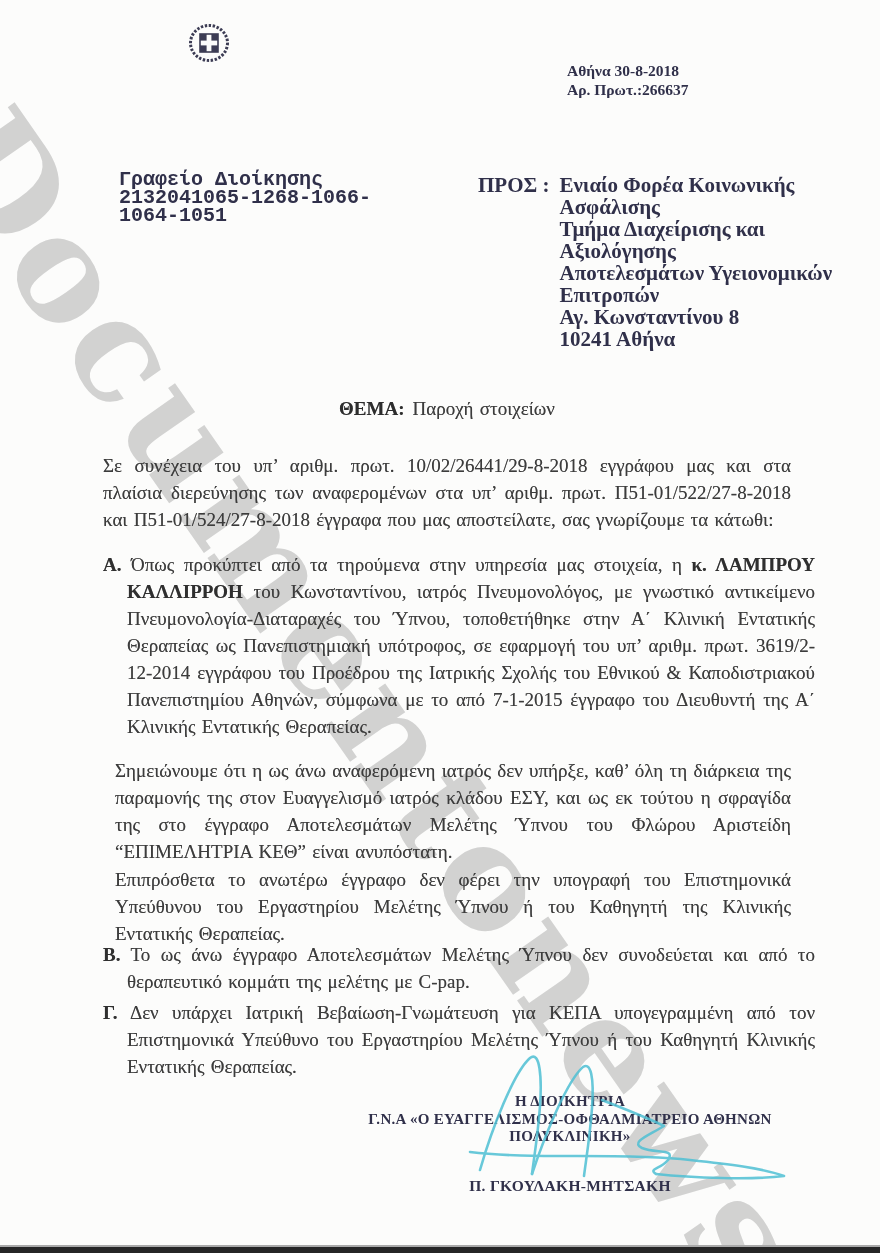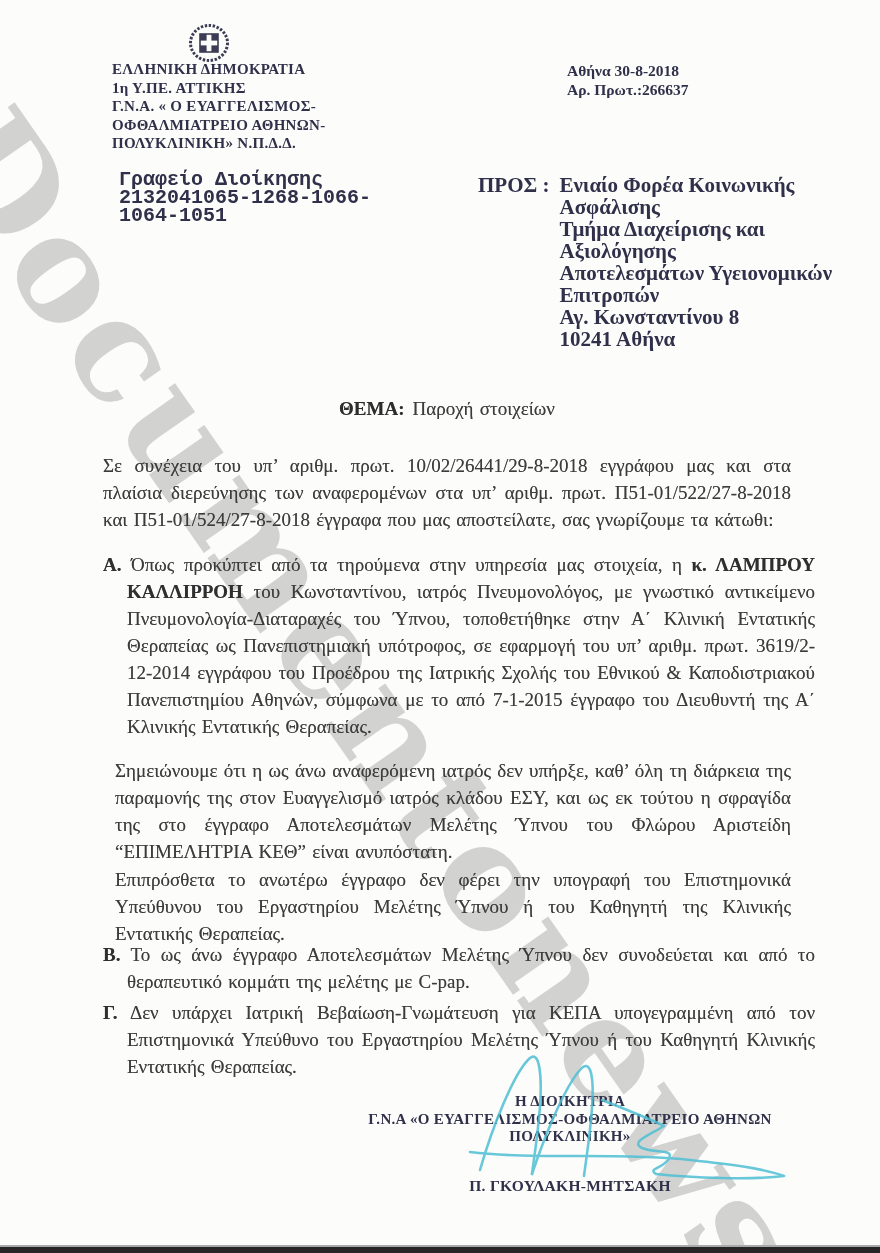--- a/index.html
+++ b/index.html
@@ -90,27 +90,20 @@
   <div class="content">
 
     <svg class="emblem" viewBox="0 0 42 38">
       <ellipse cx="21" cy="19" rx="18.5" ry="17.5" fill="none" stroke="#3c3c54" stroke-width="3" stroke-dasharray="2.4,1.6"></ellipse>
       <rect x="12" y="10" width="18" height="18" fill="#3c3c54"></rect>
       <rect x="18.6" y="10" width="4.8" height="18" fill="#fcfcfb"></rect>
       <rect x="12" y="16.6" width="18" height="4.8" fill="#fcfcfb"></rect>
       <rect x="12" y="10" width="18" height="18" fill="none" stroke="#3c3c54" stroke-width="1.6"></rect>
     </svg>
 
-    <div class="letterhead">
-      <div>ΕΛΛΗΝΙΚΗ  ΔΗΜΟΚΡΑΤΙΑ</div>
-      <div>1η Υ.ΠΕ. ΑΤΤΙΚΗΣ</div>
-      <div>Γ.Ν.Α. « Ο ΕΥΑΓΓΕΛΙΣΜΟΣ-</div>
-      <div>ΟΦΘΑΛΜΙΑΤΡΕΙΟ ΑΘΗΝΩΝ-</div>
-      <div>ΠΟΛΥΚΛΙΝΙΚΗ»  Ν.Π.Δ.Δ.</div>
-    </div>
 
     <div class="office-block">
       <div>Γραφείο Διοίκησης</div>
       <div>2132041065-1268-1066-1064-1051</div>
     </div>
 
     <div class="date-block">
       <div>Αθήνα 30-8-2018</div>
       <div>Αρ. Πρωτ.:266637</div>
     </div>

